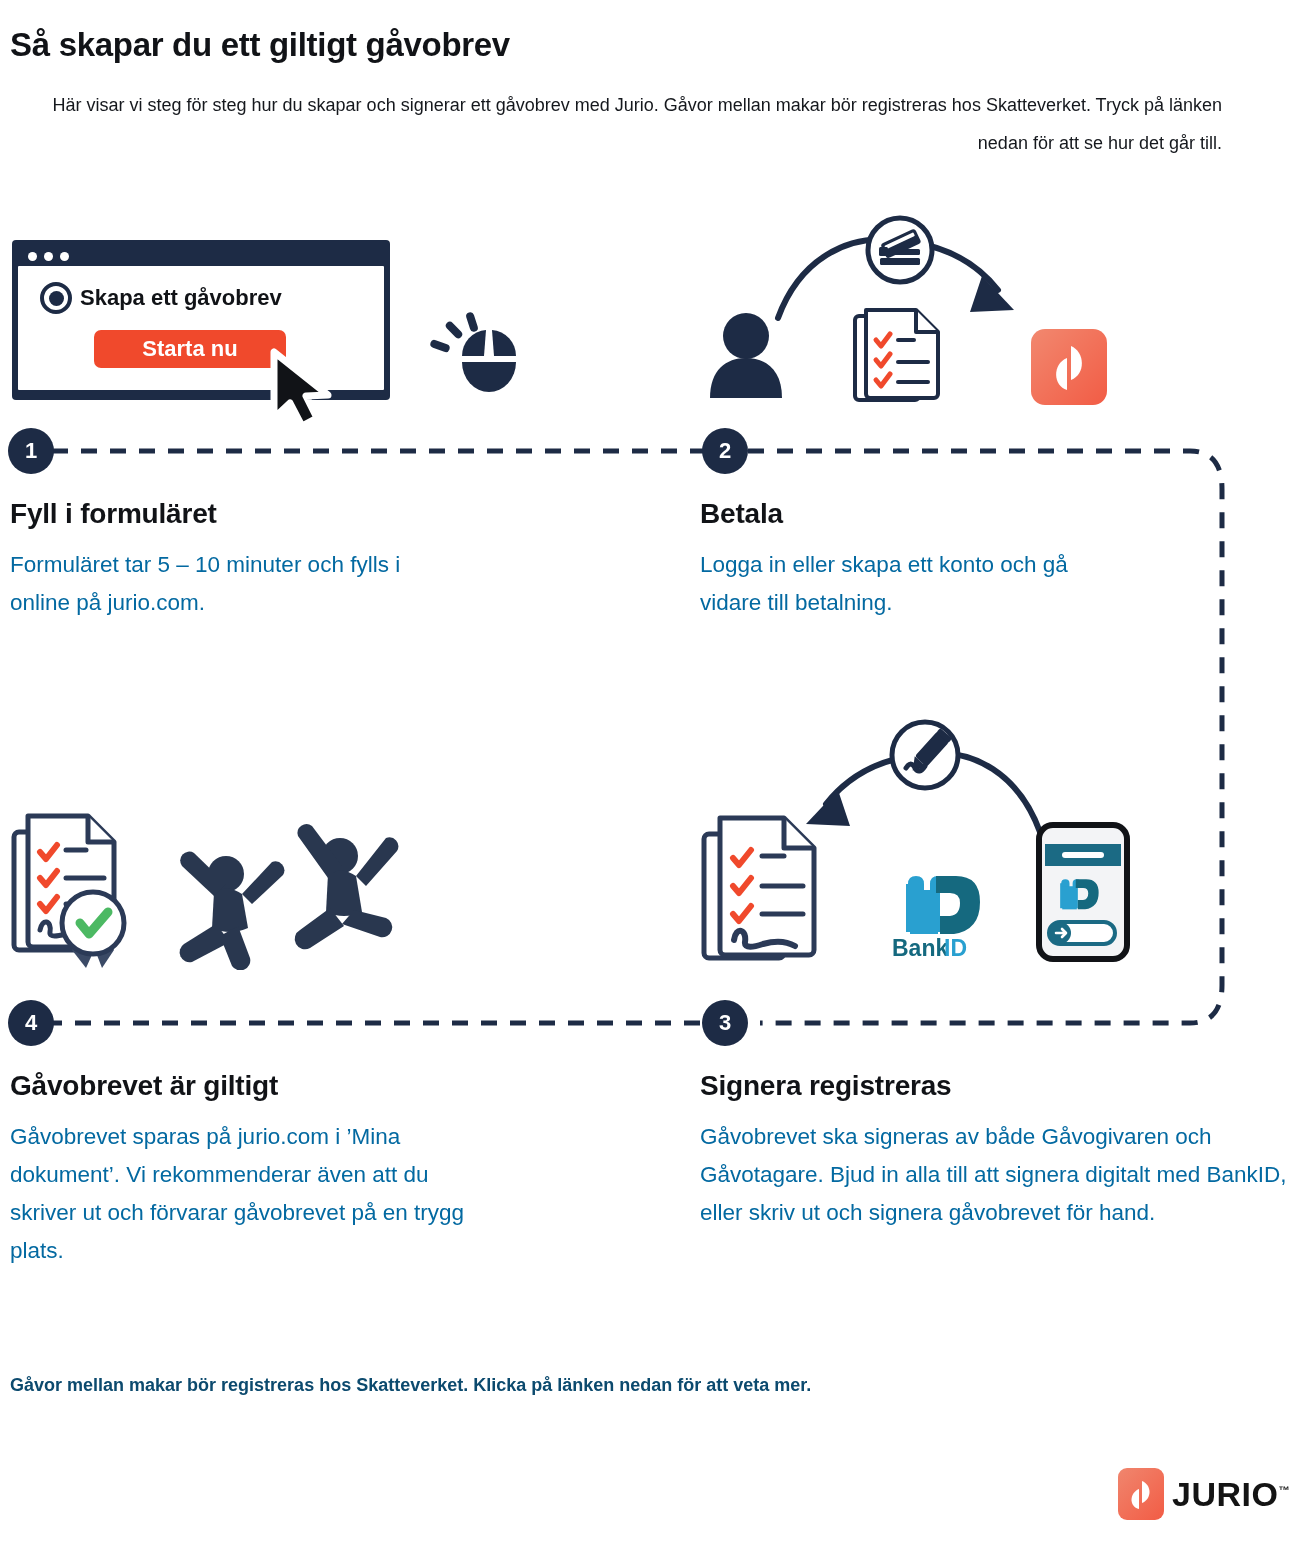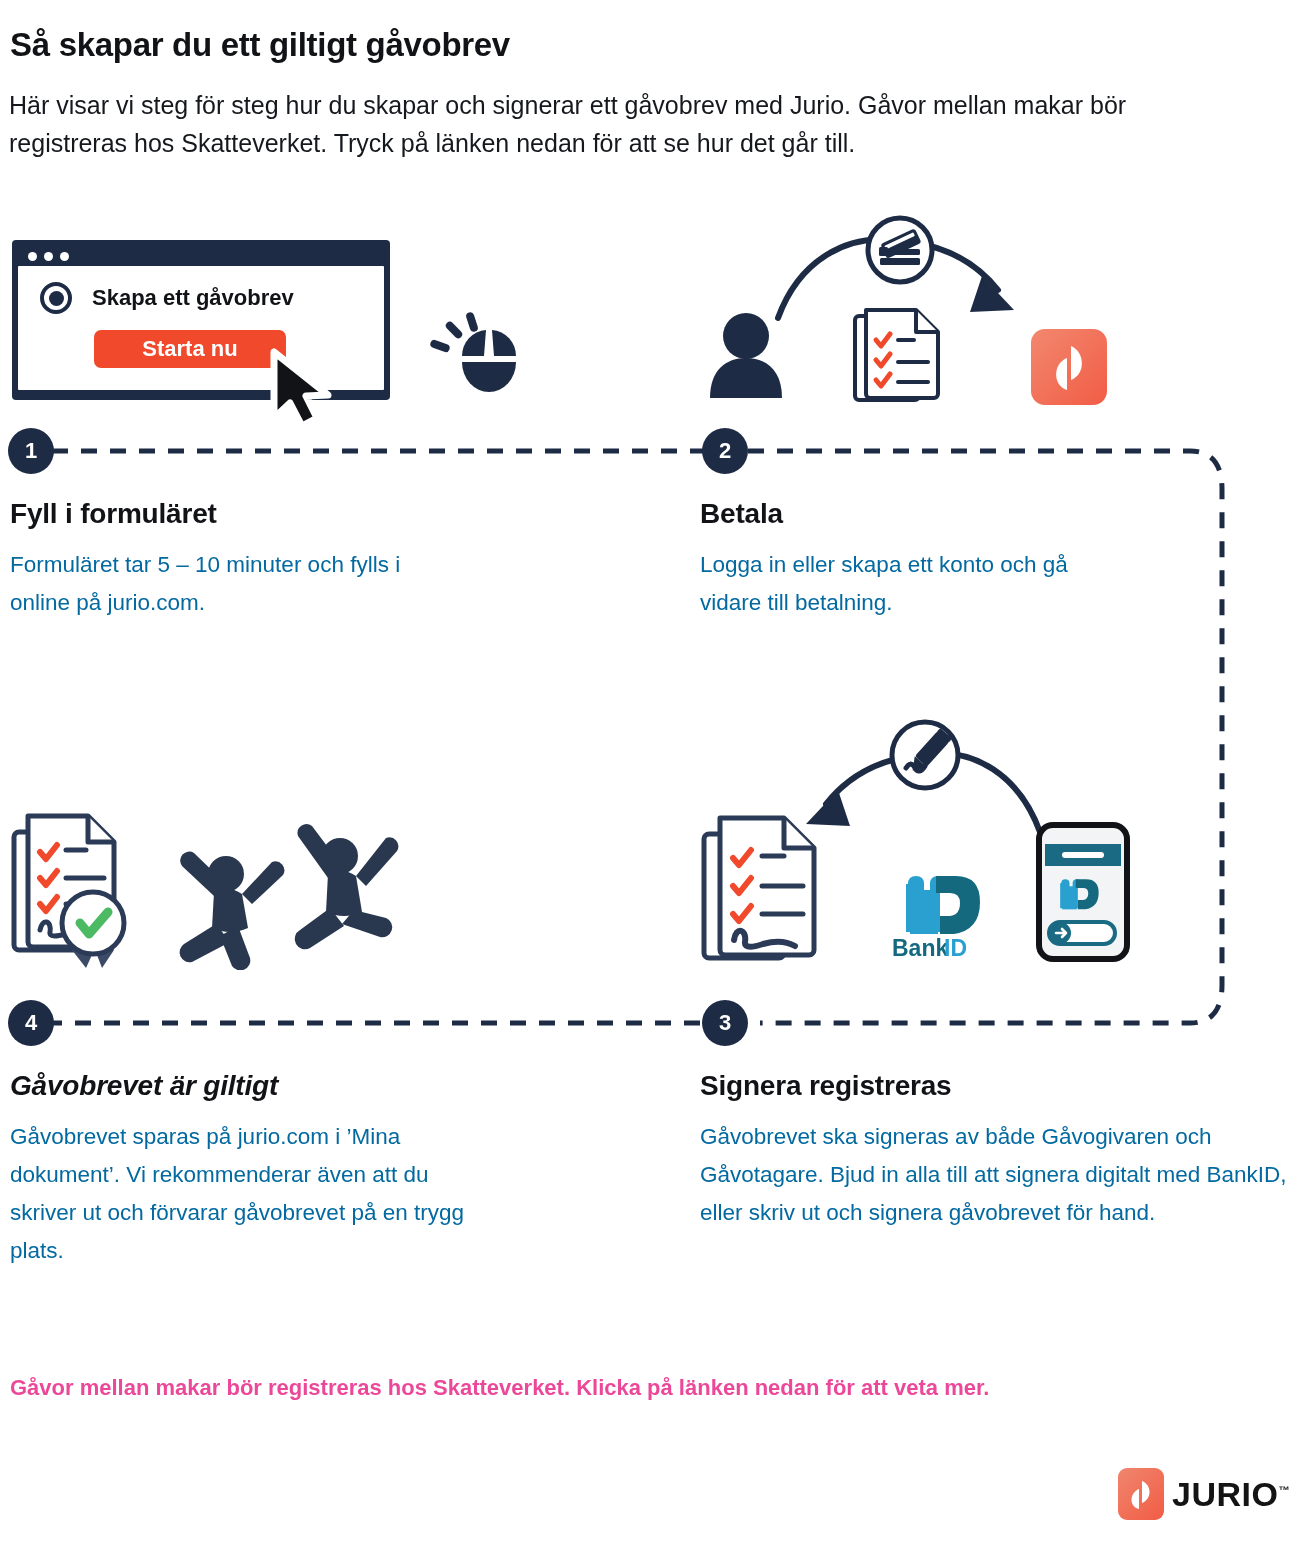--- a/index.html
+++ b/index.html
@@ -24,26 +24,27 @@
     position: absolute;
     left: 10px;
     top: 26px;
     font-size: 33px;
     font-weight: 700;
     letter-spacing: -0.3px;
     color: #111317;
   }
   .hdr-sub {
     position: absolute;
-    left: 9px;
+    left: 2px;
     top: 86px;
     width: 1220px;
-    font-size: 25px;
+    font-size: 18px;
     line-height: 38px;
     color: #15181d;
+    text-align: right;
   }
 
   
   .step-title {
     position: absolute;
     font-size: 28px;
     font-weight: 700;
     color: #111317;
     letter-spacing: -0.2px;
   }
@@ -115,21 +116,21 @@
     background: #ffffff;
     height: 124px;
     border-radius: 1px;
   }
   .radio-row {
     position: absolute;
     left: 22px;
     top: 16px;
     display: flex;
     align-items: center;
-    gap: 20px;
+    gap: 8px;
   }
   .radio-outer {
     width: 32px; height: 32px;
     border-radius: 50%;
     border: 4px solid #1d2b45;
     box-sizing: border-box;
     display: flex; align-items: center; justify-content: center;
   }
   .radio-inner {
     width: 15px; height: 15px;
@@ -159,23 +160,23 @@
     border: none;
     padding: 16px;
     font-family: inherit;
   }
 
   
   .foot-note {
     position: absolute;
     left: 10px;
     top: 1375px;
-    font-size: 22px;
+    font-size: 18px;
     font-weight: 600;
-    color: #ec4899;
+    color: #0c4a6e;
   }
   .copyright {
     position: absolute;
     left: 10px;
     top: 1542px;
     font-size: 22px;
     color: #4d7c0f;
     font-weight: bold;
   }
   .logo-wrap {
@@ -418,21 +419,21 @@
       <path d="M10 18 q0 -8 8 -8 q8 0 8 8 l0 6 l6 0 l0 -6 q0 -8 8 -8 q8 0 8 8 l-6 0 l0 48 l-34 0 l0 -48 Z" fill="#29a0d0"></path>
       <rect x="12" y="24" width="28" height="44" fill="#29a0d0"></rect>
       <path d="M38 10 L58 10 q24 0 24 26 q0 28 -26 32 l-14 0 l0 -18 l10 0 q10 -1 10 -13 q0 -10 -10 -10 l-14 0 Z" fill="#15697f"></path>
     </g>
     <rect x="13" y="100" width="66" height="22" rx="11" fill="#ffffff" stroke="#1b6a84" stroke-width="4"></rect>
     <circle cx="24" cy="111" r="11" fill="#1b6a84"></circle>
     <path d="M20 111 h9 m-3 -4 l4 4 l-4 4" fill="none" stroke="#ffffff" stroke-width="2.6" stroke-linecap="round" stroke-linejoin="round"></path>
   </svg>
 
   <div class="badge" style="left:8px; top:1000px;">4</div>
-  <div class="step-title" style="left:10px; top:1070px;font-style:italic;">Gåvobrevet är giltigt</div>
+  <div class="step-title" style="left:10px; top:1070px;">Gåvobrevet är giltigt</div>
   <div class="step-body" style="left:10px; top:1118px; width:480px;">Gåvobrevet sparas på jurio.com i ’Mina dokument’. Vi rekommenderar även att du skriver ut och förvarar gåvobrevet på en trygg plats.</div>
 
   <div class="badge" style="left:702px; top:1000px;">3</div>
   <div class="step-title" style="left:700px; top:1070px;">Signera registreras</div>
   <div class="step-body" style="left:700px; top:1118px; width:595px;">Gåvobrevet ska signeras av både Gåvogivaren och Gåvotagare. Bjud in alla till att signera digitalt med BankID, eller skriv ut och signera gåvobrevet för hand.</div>
 
   <div class="foot-note">Gåvor mellan makar bör registreras hos Skatteverket. Klicka på länken nedan för att veta mer.</div>
   <div class="copyright">© 2021 jurio.com</div>
 
   <div class="logo-wrap">

